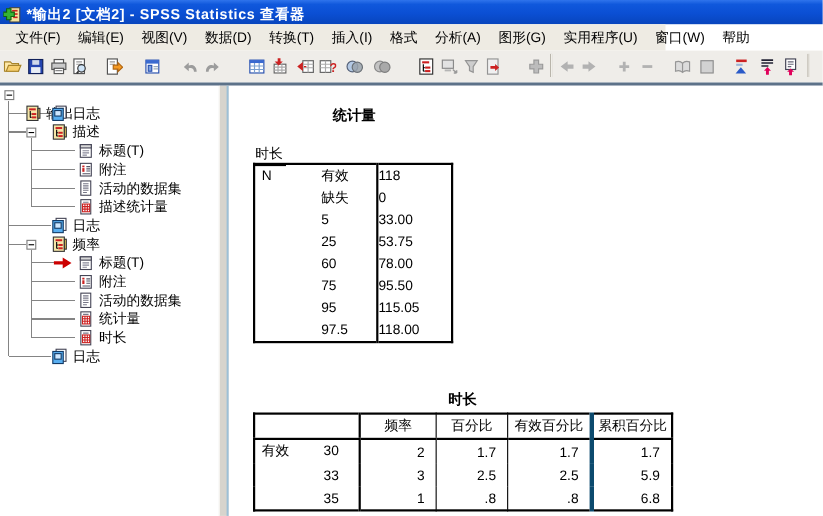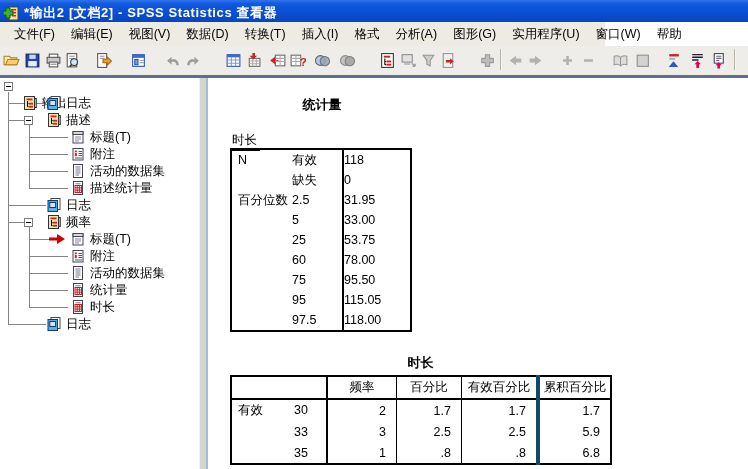--- a/index.html
+++ b/index.html
@@ -548,25 +548,20 @@
         <td class="g">N</td>
         <td class="s">有效</td>
         <td class="v">118</td>
           </tr>
       <tr>
         <td class="g"></td>
         <td class="s">缺失</td>
         <td class="v">0</td>
           </tr>
       <tr>
-        <td class="g">百分位数</td>
-        <td class="s">2.5</td>
-        <td class="v">31.95</td>
-          </tr>
-      <tr>
         <td class="g"></td>
         <td class="s">5</td>
         <td class="v">33.00</td>
           </tr>
       <tr>
         <td class="g"></td>
         <td class="s">25</td>
         <td class="v">53.75</td>
           </tr>
       <tr>

